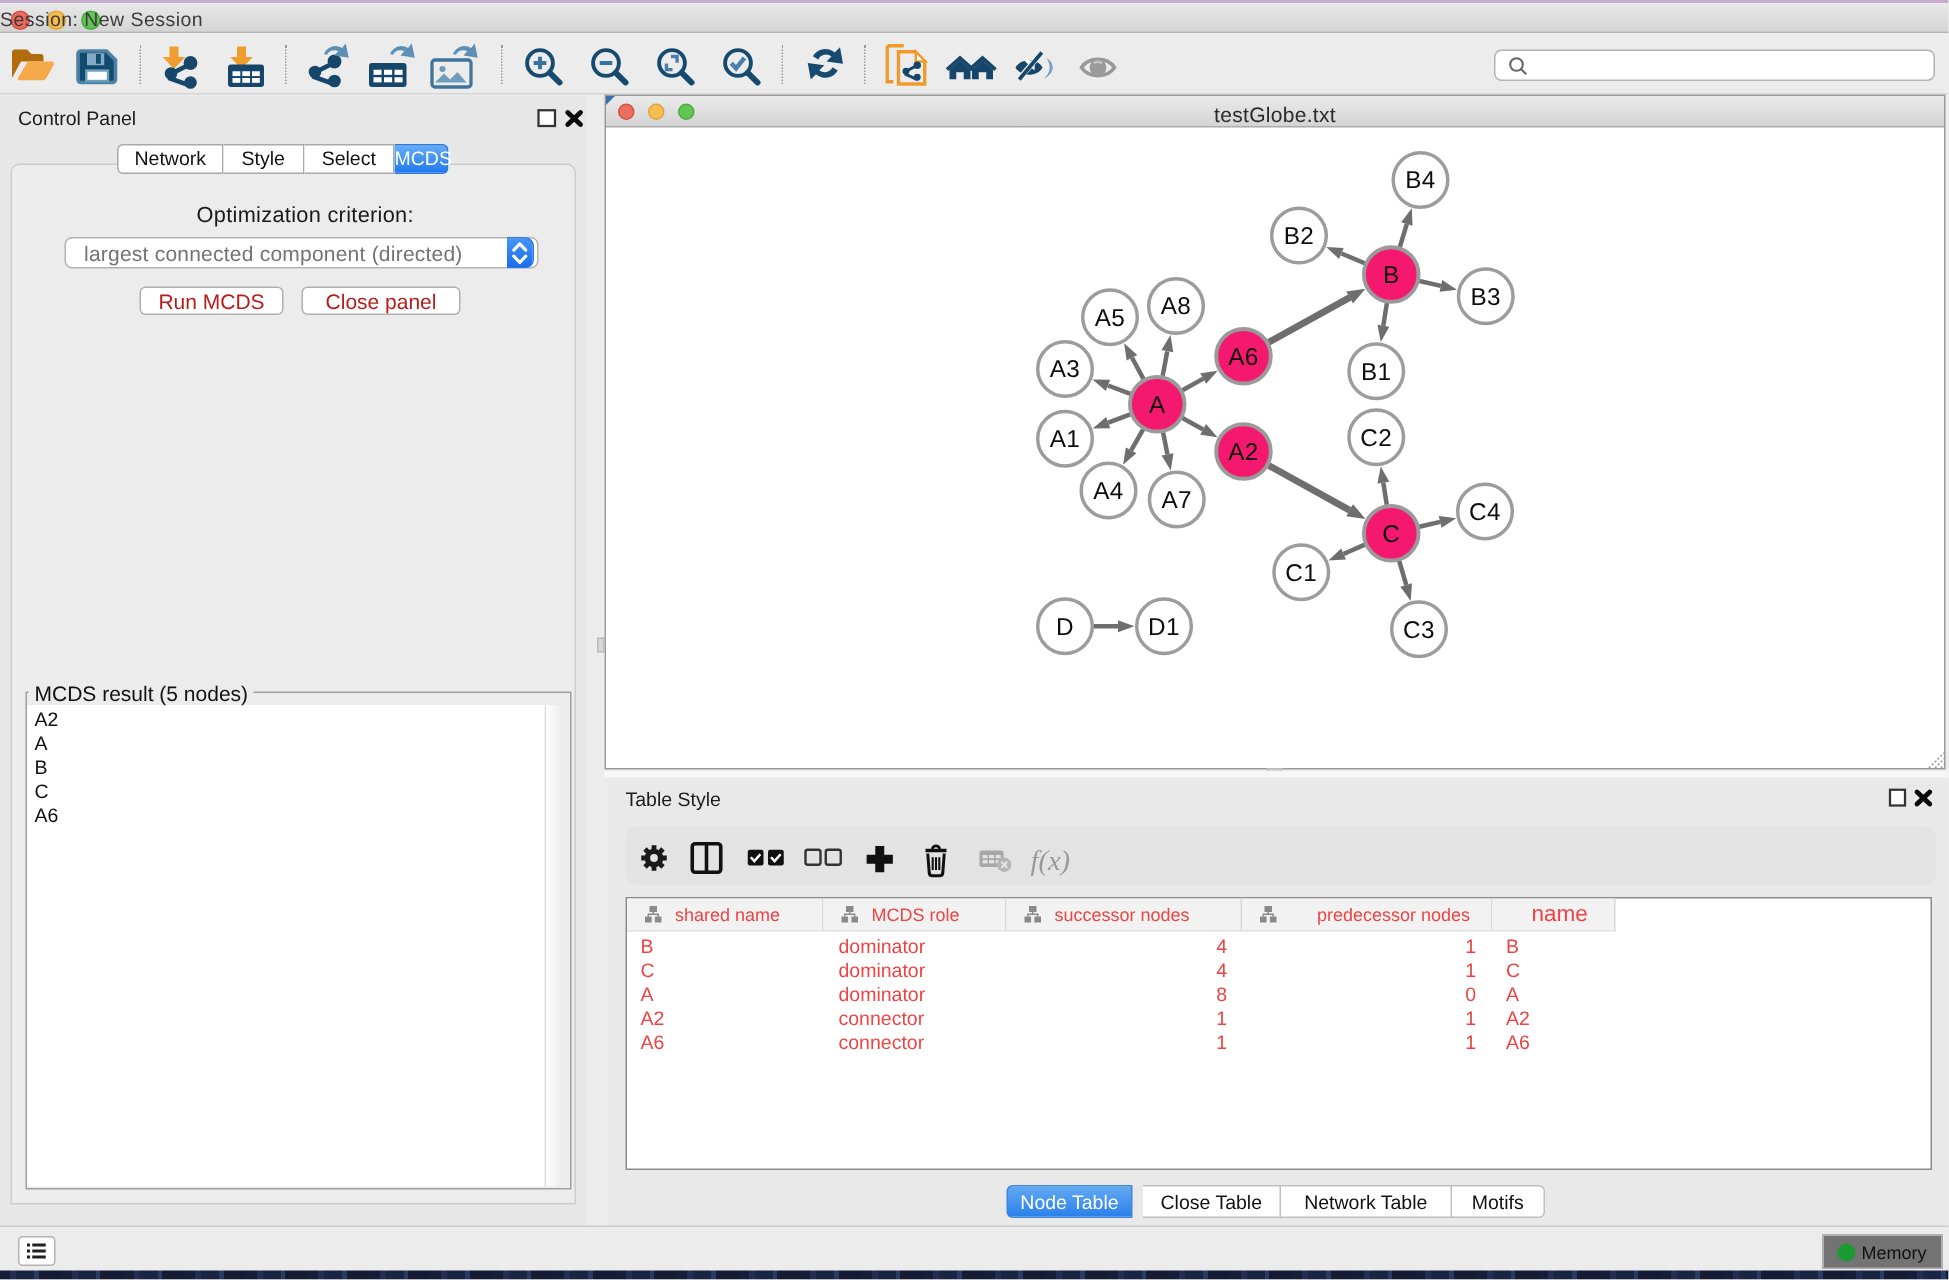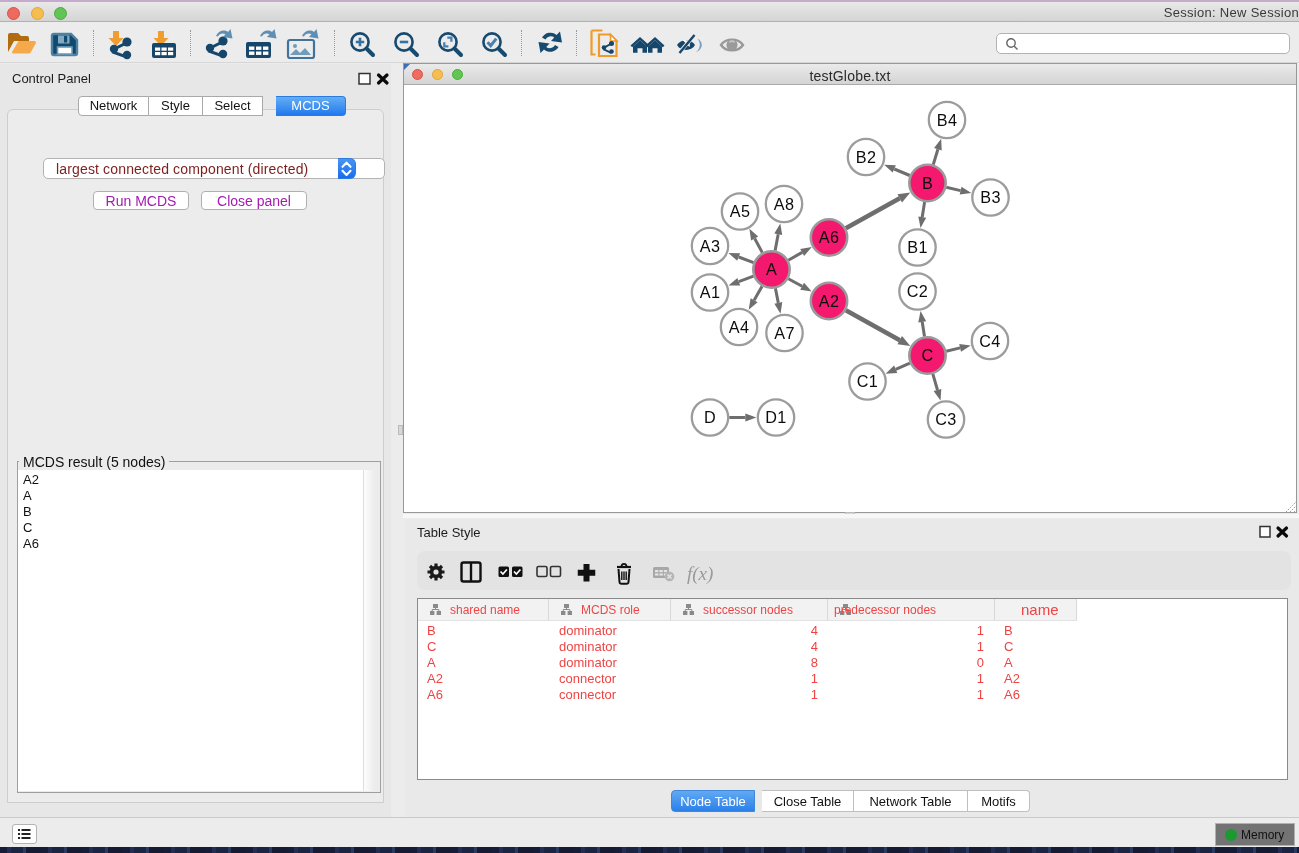--- a/index.html
+++ b/index.html
@@ -1,34 +1,34 @@
 <!DOCTYPE html>
 <html><head><meta charset="utf-8">
 <style>
 *{margin:0;padding:0;box-sizing:border-box}
 html,body{width:1299px;height:853px;overflow:hidden;font-family:"Liberation Sans",sans-serif;background:#ececec}
 .abs{position:absolute}
 #stage{position:relative;width:1299px;height:853px}
 
 #purple{left:0;top:0;width:1299px;height:2px;background:#c5aacc}
 #titlebar{left:0;top:2px;width:1299px;height:20px;background:linear-gradient(#e9e9e9,#d4d4d4);border-bottom:1px solid #b1b1b1}
-#titlebar .t{position:absolute;left:0;right:0;top:3px;text-align:right;font-size:13px;letter-spacing:0.3px;color:#3a3a3a}
+#titlebar .t{position:absolute;left:0;right:0;top:3px;text-align:left;font-size:13px;letter-spacing:0.3px;color:#3a3a3a}
 .light{position:absolute;width:13px;height:13px;border-radius:50%;top:5px}
 #toolbar{left:0;top:23px;width:1299px;height:40px;background:#ececec;border-bottom:1px solid #d6d6d6}
 .sep{position:absolute;top:7px;height:26px;width:0;border-left:1px dotted #9a9a9a}
 #search{position:absolute;left:996px;top:10px;width:294px;height:21px;background:#fff;border:1px solid #b3b3b3;border-radius:5px}
 
 #dock{left:0;top:64px;width:391px;height:753px;background:#e7e7e7}
 #cpTitle{left:12px;top:7px;font-size:13px;color:#1c1c1c}
 #cpPanel{left:7px;top:45px;width:377px;height:694px;background:#ececec;border:1px solid #cdcdcd;border-radius:6px 6px 0 0}
 .tab{position:absolute;top:32px;height:20px;background:#fff;border:1px solid #a9a9a9;border-left:none;font-size:13px;color:#111;text-align:center;line-height:18px;z-index:5}
 .tabsel{background:linear-gradient(#64aef5,#2179ee);color:#fff;border-color:#2b7ae0}
-#combo{left:43px;top:94px;width:342px;border-radius:5px 0 0 5px;border-right:none;height:21px;background:#fff;border:1px solid #b3b3b3;border-radius:5px;font-size:14px;letter-spacing:0.15px;color:#7f1d1d;line-height:20px;padding-left:12px}
+#combo{left:43px;top:94px;width:316px;border-radius:5px 0 0 5px;border-right:none;height:21px;background:#fff;border:1px solid #b3b3b3;border-radius:5px;font-size:14px;letter-spacing:0.15px;color:#737373;line-height:20px;padding-left:12px}
 #spin{left:338px;top:94px;width:18px;height:21px;border-radius:0 6px 6px 0;background:linear-gradient(#4795f4,#1a6cf0);border:1px solid #2b7ae0;border-left:none}
-.btn{position:absolute;top:127px;height:19px;background:#fff;border:1px solid #b0b0b0;border-radius:4px;font-size:14px;color:#a21caf;text-align:center;line-height:18px}
+.btn{position:absolute;top:127px;height:19px;background:#fff;border:1px solid #b0b0b0;border-radius:4px;font-size:14px;color:#b91c1c;text-align:center;line-height:18px}
 #fs{left:17px;top:397px;width:364px;height:332px;border:1px solid #9f9f9f}
 #fsLegend{left:19px;top:390px;background:#ececec;padding:0 4px;font-size:14px;color:#111}
 #list{left:18px;top:406px;width:345px;height:321px;background:#fff;font-size:13px;color:#111;line-height:16px;padding:2px 0 0 5px}
 #listsb{left:363px;top:406px;width:11px;height:321px;background:#f3f3f3;border-left:1px solid #dedede;background:linear-gradient(90deg,#fdfdfd,#ededed)}
 
 #netwin{left:403px;top:63px;width:894px;height:450px;background:#fff;border:1px solid #989898}
 #nettitle{position:absolute;left:0;top:0;width:892px;height:21px;background:linear-gradient(#eaeaea,#d4d4d4);border-bottom:1px solid #aaa}
 #nettitle .t{position:absolute;left:0;right:0;top:4px;text-align:center;font-size:14px;letter-spacing:0.2px;color:#2a2a2a}
 .light2{position:absolute;width:11px;height:11px;border-radius:50%;top:5px}
 #netcanvas{position:absolute;left:0;top:22px;width:892px;height:426px;background:#fff}
@@ -201,21 +201,22 @@
 <div class="abs" id="dock">
  <div class="abs" id="cpTitle">Control Panel</div>
  <svg class="abs" style="left:357px;top:8px" width="34" height="14" viewBox="0 0 34 14">
   <rect x="2" y="1.5" width="11" height="10.5" fill="#fdfdfd" stroke="#333" stroke-width="1.5"></rect>
   <path d="M21.5 3 l8.5 8 m0 -8 l-8.5 8" stroke="#0a0a0a" stroke-width="3.2" stroke-linecap="round"></path>
  </svg>
  <div class="abs" id="cpPanel"></div>
  <div class="tab" style="left:78px;width:71px;border-radius:4px 0 0 4px;border-left:1px solid #a9a9a9">Network</div>
  <div class="tab" style="left:149px;width:54px">Style</div>
  <div class="tab" style="left:203px;width:60px">Select</div>
- <div class="tab tabsel" style="left:276px;width:70px;border-radius:0 4px 4px 0">MCDS</div>
+ <div class="tab tabsel" style="left:263px;width:36px;border-radius:0 4px 4px 0">MCDS</div>
+ <div class="abs" style="left:8px;top:72px;width:391px;text-align:center;font-size:14.5px;letter-spacing:0.2px;color:#1a1a1a">Optimization criterion:</div>
  <div class="abs" id="combo">largest connected component (directed)</div>
  <div class="abs" id="spin"><svg width="17" height="19" viewBox="0 0 17 19">
           <g stroke="#fff" stroke-width="2.1" fill="none" stroke-linecap="round" stroke-linejoin="round">
             <path d="M4.5 7.8 l4-4.2 4 4.2"></path>
             <path d="M4.5 11.8 l4 4.2 4-4.2"></path>
           </g>
         </svg></div>
  <div class="btn" style="left:93px;width:96px">Run MCDS</div>
  <div class="btn" style="left:201px;width:106px">Close panel</div>
  <div class="abs" id="fs"></div>
@@ -414,21 +415,21 @@
               <rect x="3" y="0" width="5" height="4"></rect>
               <rect x="0" y="7" width="4.4" height="4"></rect>
               <rect x="6.6" y="7" width="4.4" height="4"></rect>
               <path d="M5.5 4 v2 M2.2 7 v-1.5 h6.6 V7" stroke="#8a8a8a" fill="none"></path>
             </g>
    </g>
   </svg>
   <div class="td" style="left:32px;top:3px;font-size:12px">shared name</div>
   <div class="td" style="left:163px;top:3px;font-size:12px">MCDS role</div>
   <div class="td" style="left:285px;top:3px;font-size:12px">successor nodes</div>
-  <div class="td" style="left:416px;top:3px;font-size:12px">predecessor nodes</div>
+  <div class="td" style="left:460px;top:3px;font-size:12px">predecessor nodes</div>
   <div class="td" style="left:603px;top:3px;font-size:15px">name</div>
 
   <div class="td" style="left:9px;top:24px">B<br>C<br>A<br>A2<br>A6</div>
   <div class="td" style="left:141px;top:24px">dominator<br>dominator<br>dominator<br>connector<br>connector</div>
   <div class="td" style="left:253px;top:24px;width:147px;text-align:right">4<br>4<br>8<br>1<br>1</div>
   <div class="td" style="left:410px;top:24px;width:156px;text-align:right">1<br>1<br>0<br>1<br>1</div>
   <div class="td" style="left:586px;top:24px">B<br>C<br>A<br>A2<br>A6</div>
  </div>
  <div class="btab" style="left:266px;width:84px;border-radius:4px 0 0 4px;border-left:1px solid #bfbfbf;background:linear-gradient(#62a9f2,#2b80ea);color:#fff;border-color:#3f87d8">Node Table</div>
  <div class="btab" style="left:357px;width:92px">Close Table</div>

